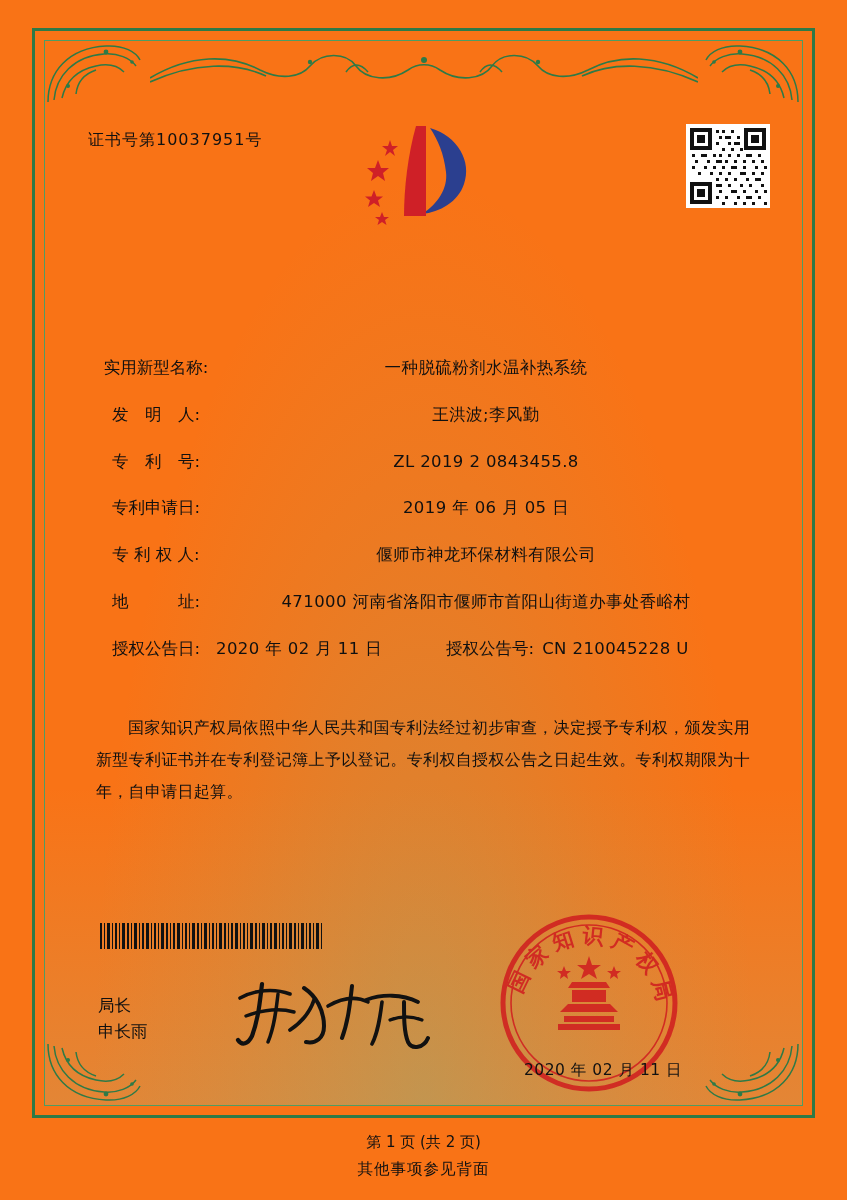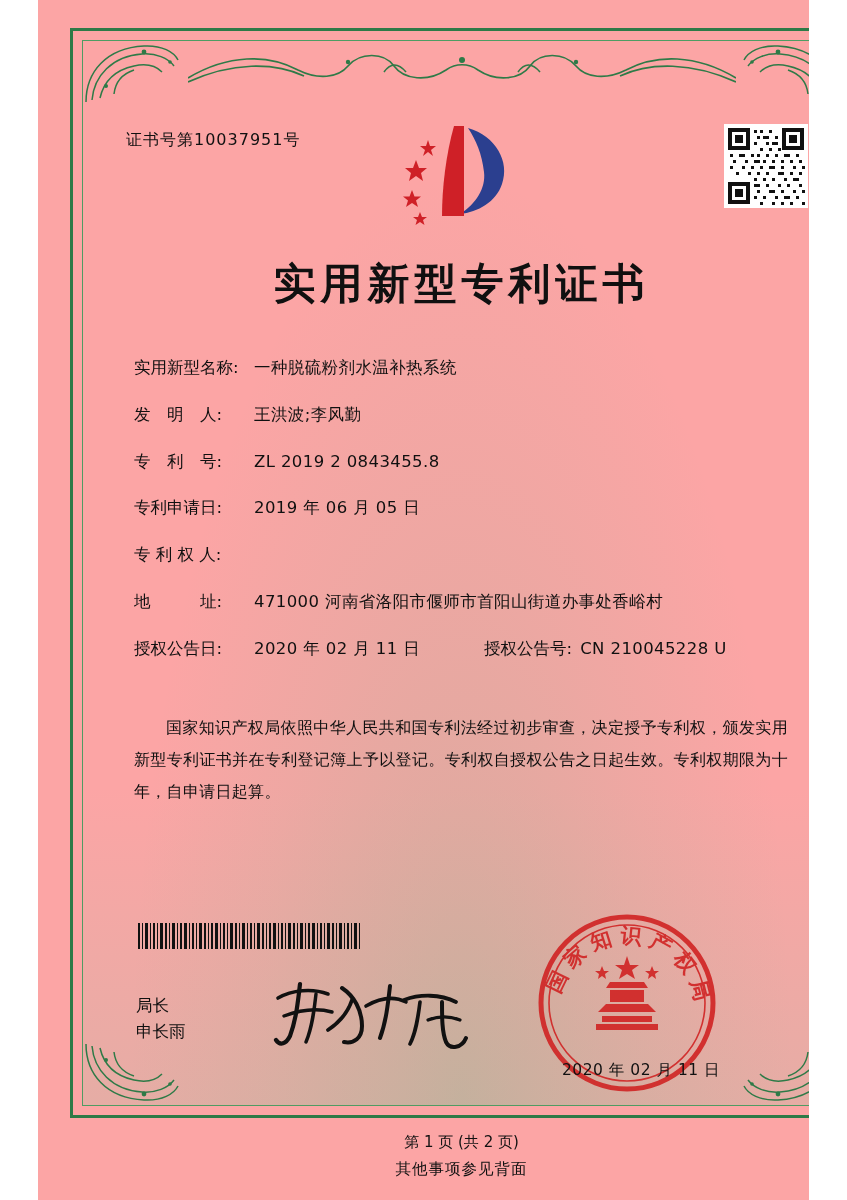--- a/index.html
+++ b/index.html
@@ -5,24 +5,24 @@
   html, body {
     margin: 0;
     padding: 0;
     background: #ffffff;
   }
   body {
     font-family: "DejaVu Sans", "Liberation Sans", sans-serif;
   }
   .page {
     position: relative;
-    width: 771px;
+    width: 847px;
     height: 1200px;
     margin: 0 auto;
-    background: #fca5a5;
+    background: #f97316;
     overflow: hidden;
   }
 
   
   .border-outer {
     position: absolute;
     left: 32px;
     top: 28px;
     width: 783px;
     height: 1090px;
@@ -114,20 +114,21 @@
     color: #101010;
     font-family: "DejaVu Sans", sans-serif;
   }
 
   
   .fields {
     position: absolute;
     left: 96px;
     top: 356px;
     width: 660px;
+    text-align: center;
   }
   .field-row {
     display: flex;
     align-items: baseline;
     margin-bottom: 22px;
     font-size: 16.5px;
     color: #101010;
     line-height: 1.5;
   }
   .field-label {
@@ -427,21 +428,20 @@
           <rect x="72" y="72" width="3" height="3"></rect>
         <rect x="36" y="78" width="3" height="3"></rect>
           <rect x="48" y="78" width="3" height="3"></rect>
           <rect x="57" y="78" width="3" height="3"></rect>
         <rect x="66" y="78" width="3" height="3"></rect>
           <rect x="78" y="78" width="3" height="3"></rect>
       </g>
     </svg>
   </div>
 
-  <div class="title">实用新型专利证书</div>
 
   <div class="fields">
 
     <div class="field-row">
       <span class="field-label">实用新型名称:</span>
       <span class="field-value">一种脱硫粉剂水温补热系统</span>
     </div>
 
     <div class="field-row">
       <span class="field-label">发　明　人:</span>
@@ -453,20 +453,21 @@
       <span class="field-value">ZL 2019 2 0843455.8</span>
     </div>
 
     <div class="field-row">
       <span class="field-label">专利申请日:</span>
       <span class="field-value">2019 年 06 月 05 日</span>
     </div>
 
     <div class="field-row">
       <span class="field-label">专 利 权 人:</span>
+      <span class="field-value">偃师市神龙环保材料有限公司</span>
     </div>
 
     <div class="field-row">
       <span class="field-label">地　　　址:</span>
       <span class="field-value">471000 河南省洛阳市偃师市首阳山街道办事处香峪村</span>
     </div>
 
     <div class="field-row dual">
       <span class="field-label">授权公告日:</span>
       <span class="field-value" style="flex:0 0 auto;">2020 年 02 月 11 日</span>

